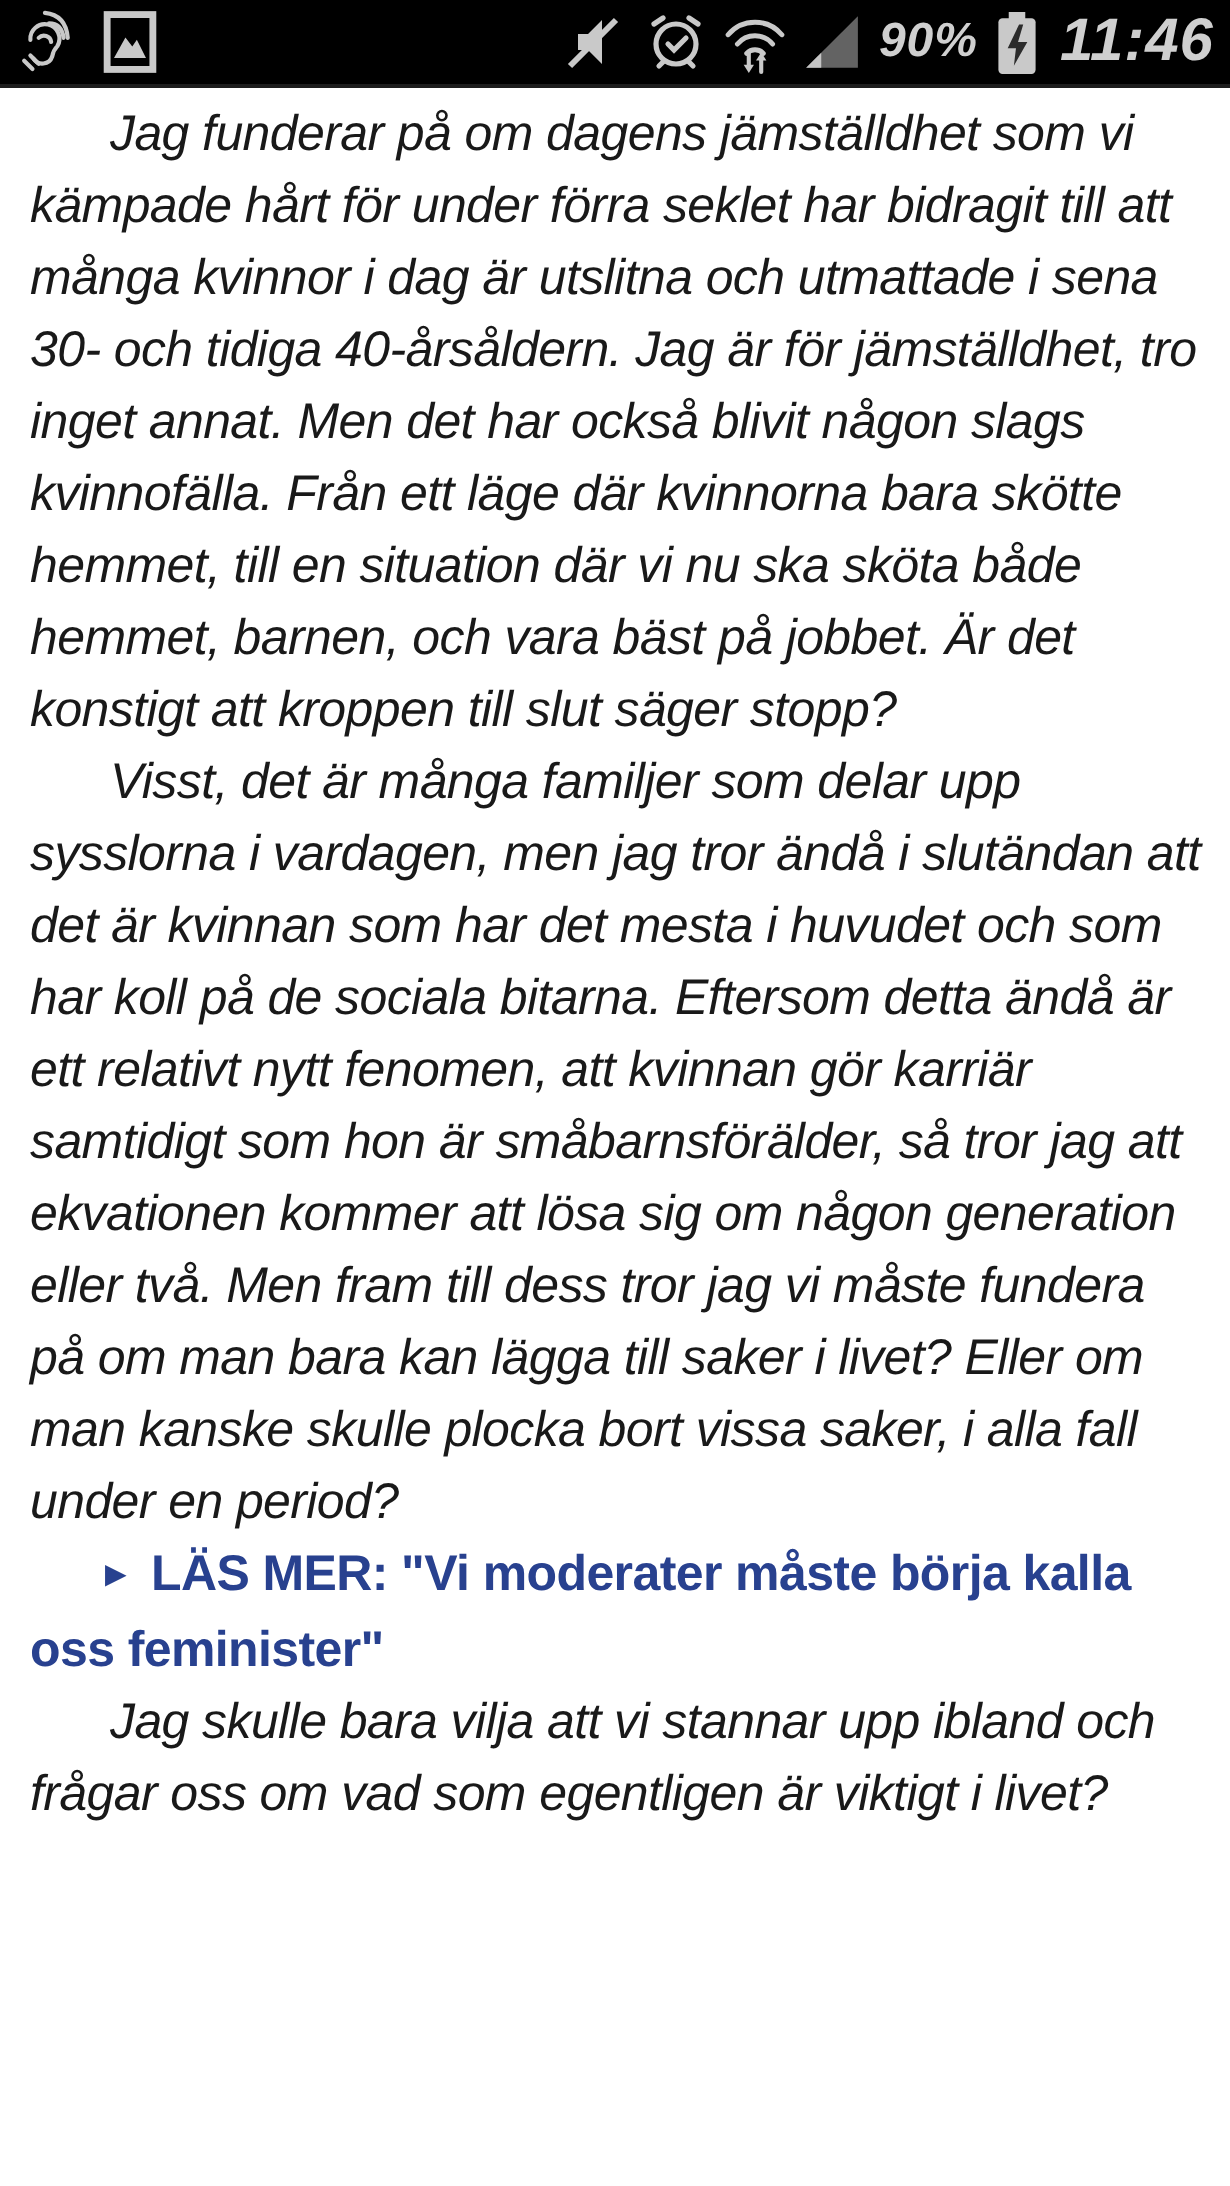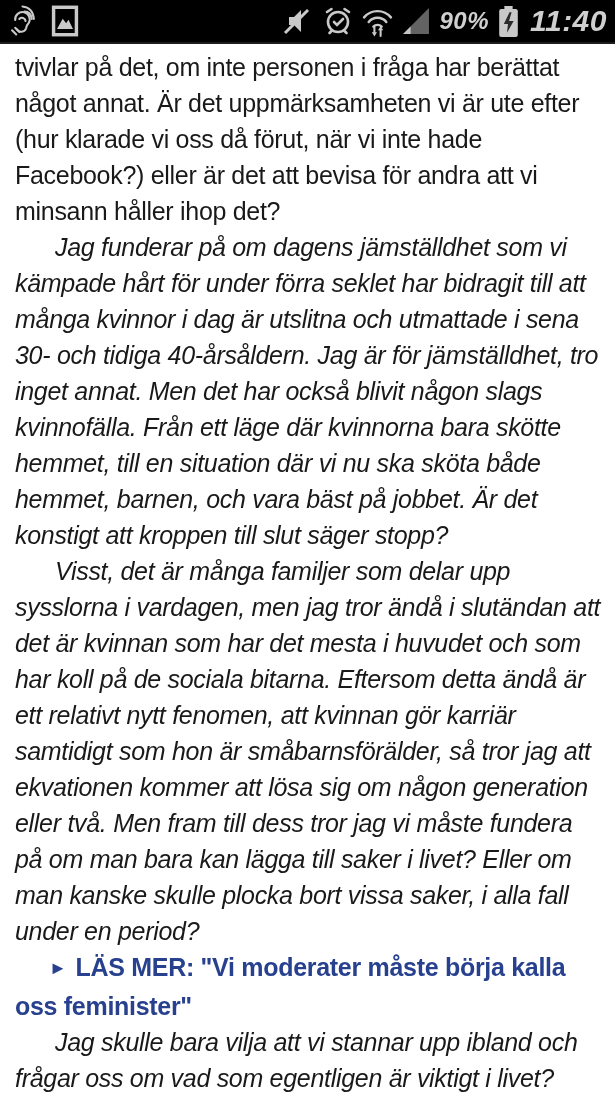--- a/index.html
+++ b/index.html
@@ -95,26 +95,25 @@
         </svg>
       </span>
       <span class="sb-text sb-percent">90%</span>
       <span class="sb-icon">
         <svg width="21" height="31" viewBox="0 0 20 30">
           <rect x="6" y="0" width="8" height="4" fill="#c9c9c9"></rect>
           <rect x="1" y="3" width="18" height="27" rx="2" fill="#c9c9c9"></rect>
           <polygon points="11,6 5.5,17.5 9.5,17.5 8.5,26 15,14.5 10.5,14.5 13,6" fill="#2b2b2b"></polygon>
         </svg>
       </span>
-      <span class="sb-text sb-clock">11:40</span>
+      <span class="sb-text sb-clock">11:46</span>
     </div>
   </div>
 
   <div class="article">
-    <p>tvivlar på det, om inte personen i fråga har berättat något annat. Är det uppmärksamheten vi är ute efter (hur klarade vi oss då förut, när vi inte hade Facebook?) eller är det att bevisa för andra att vi minsann håller ihop det?</p>
     <p class="indent">Jag funderar på om dagens jämställdhet som vi kämpade hårt för under förra seklet har bidragit till att många kvinnor i dag är utslitna och utmattade i sena 30- och tidiga 40-årsåldern. Jag är för jämställdhet, tro inget annat. Men det har också blivit någon slags kvinnofälla. Från ett läge där kvinnorna bara skötte hemmet, till en situation där vi nu ska sköta både hemmet, barnen, och vara bäst på jobbet. Är det konstigt att kroppen till slut säger stopp?</p>
     <p class="indent">Visst, det är många familjer som delar upp sysslorna i vardagen, men jag tror ändå i slutändan att det är kvinnan som har det mesta i huvudet och som har koll på de sociala bitarna. Eftersom detta ändå är ett relativt nytt fenomen, att kvinnan gör karriär samtidigt som hon är småbarnsförälder, så tror jag att ekvationen kommer att lösa sig om någon generation eller två. Men fram till dess tror jag vi måste fundera på om man bara kan lägga till saker i livet? Eller om man kanske skulle plocka bort vissa saker, i alla fall under en period?</p>
     <p class="read-more"><span class="rm-arrow">►</span>
       <a href="#">LÄS MER: "Vi moderater måste börja kalla oss feminister"</a>
     </p>
     <p class="indent">Jag skulle bara vilja att vi stannar upp ibland och frågar oss om vad som egentligen är viktigt i livet?</p>
   </div>
 
 </div>
 

